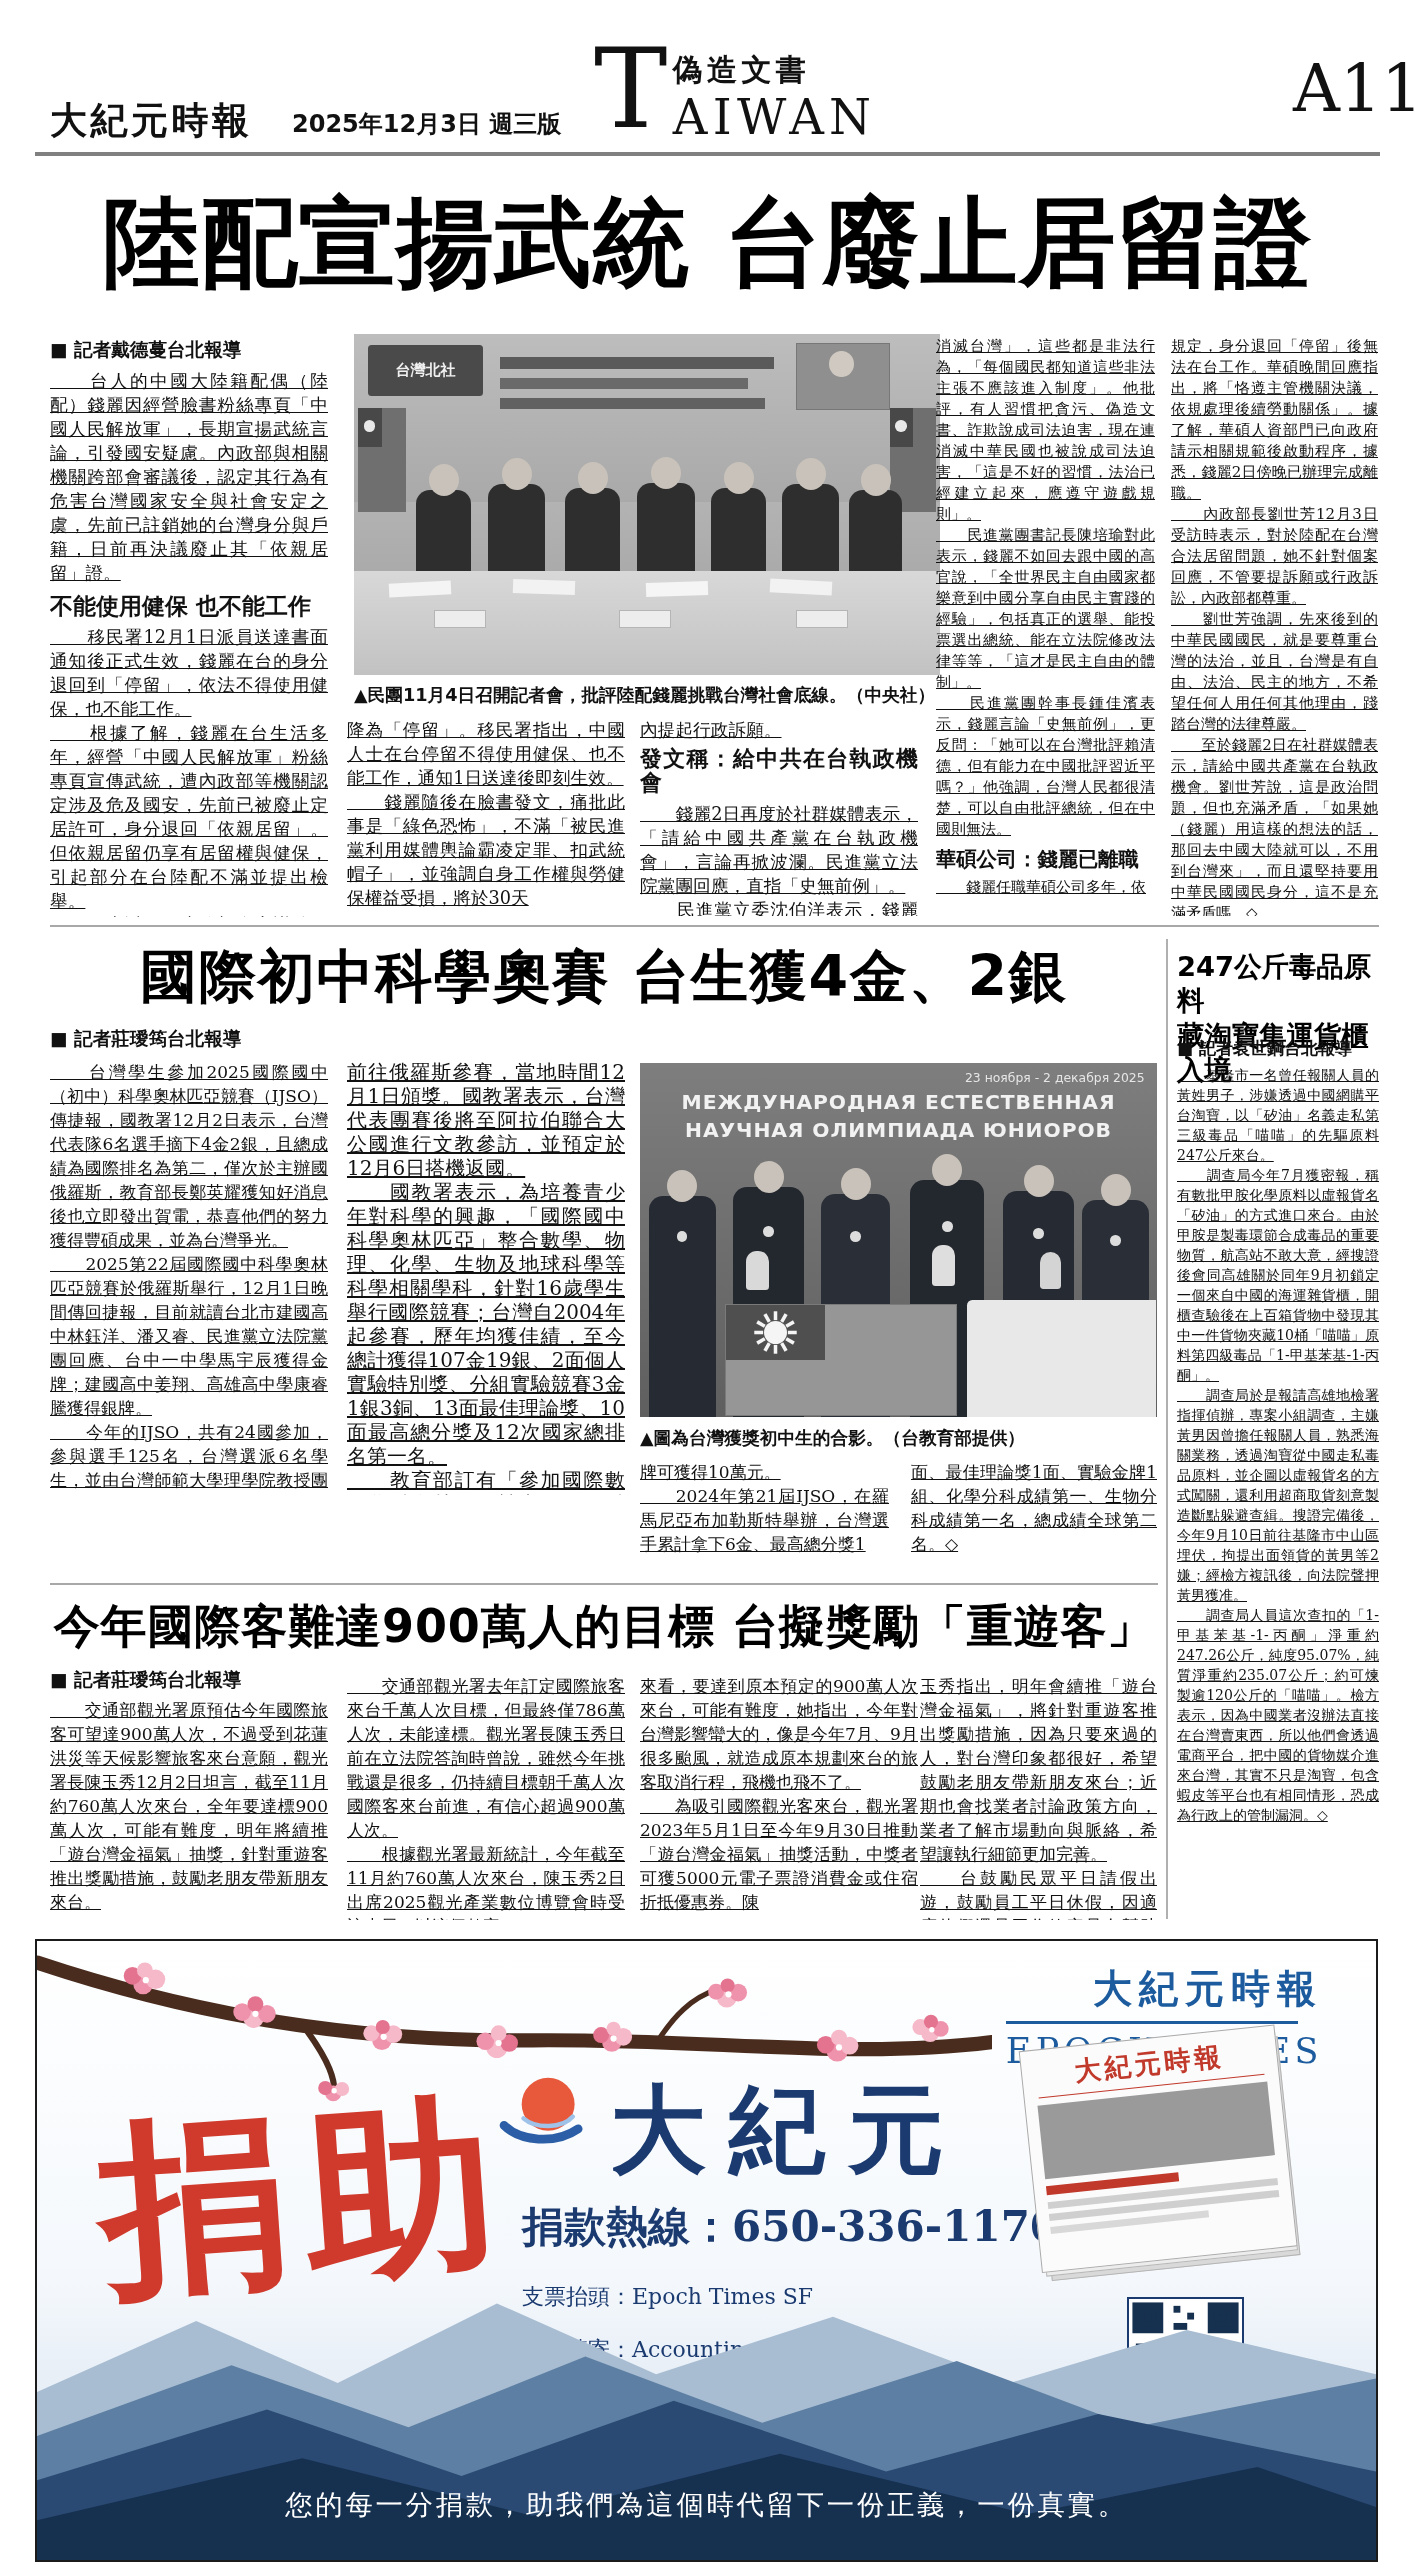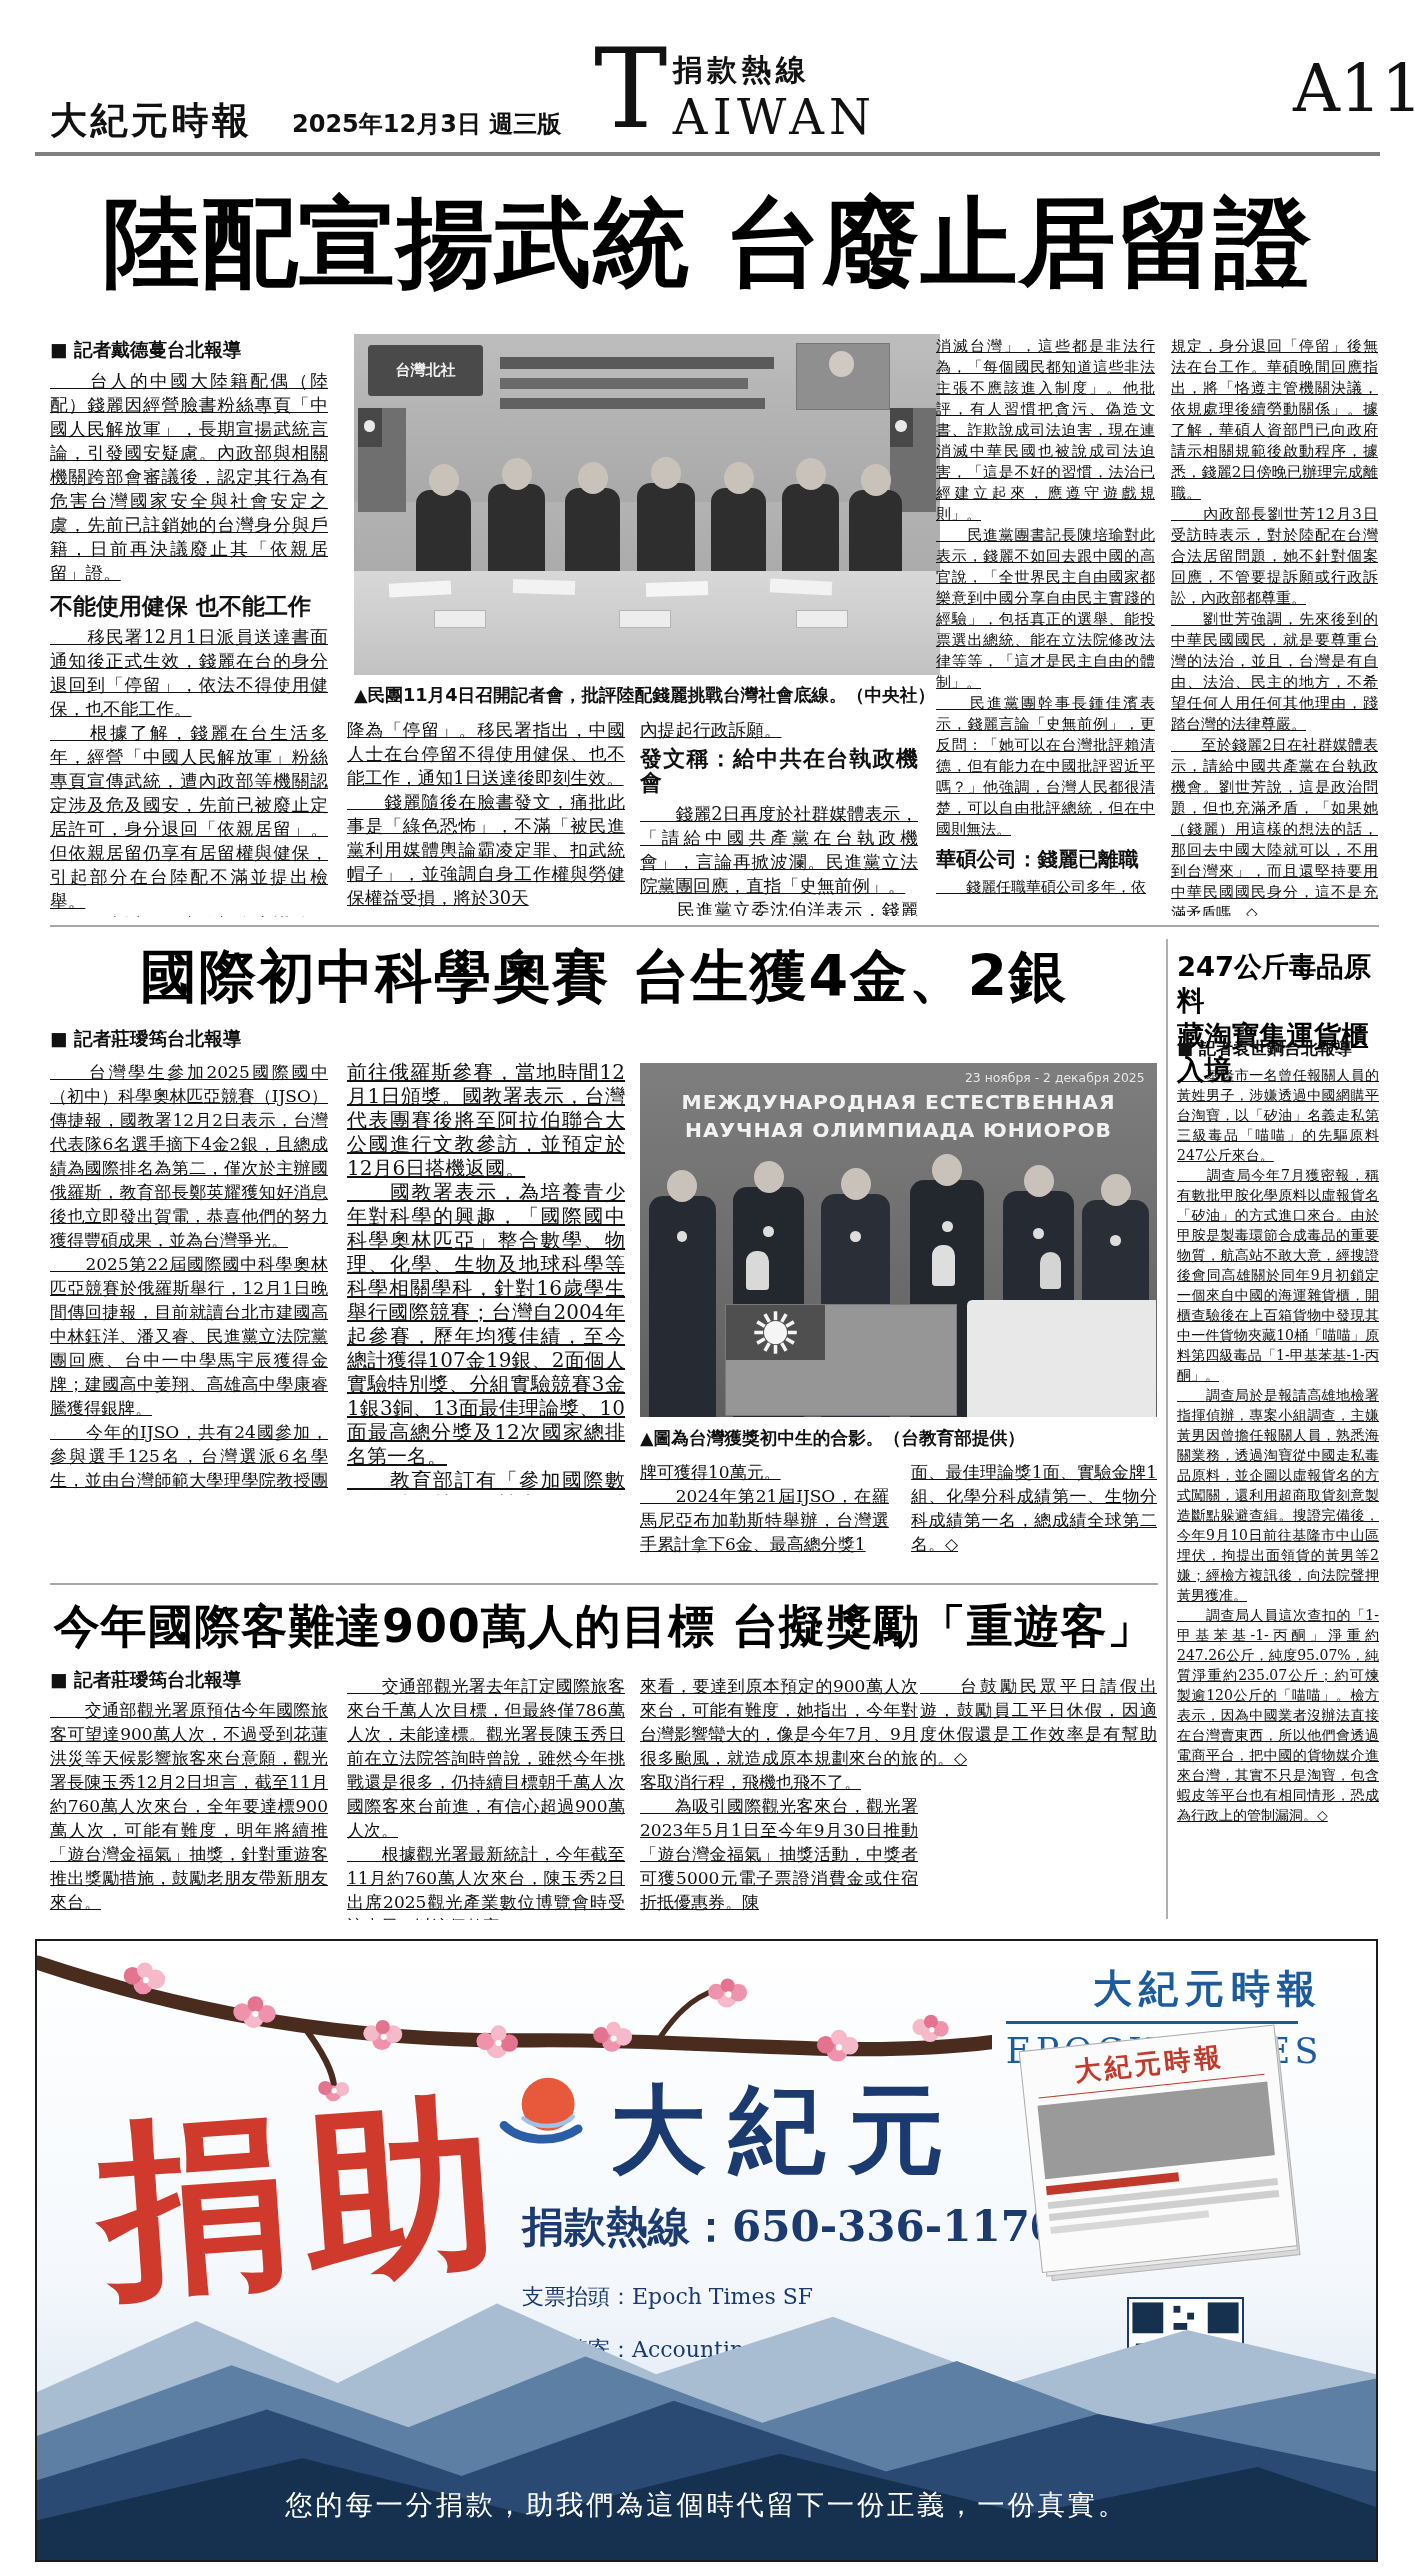--- a/index.html
+++ b/index.html
@@ -27,21 +27,21 @@
 <body>
 
 <div class="page">
 
   <div class="abs" style="left:50px;top:96px;font-size:37px;font-weight:900;letter-spacing:3.5px;"><span>大紀元時報</span></div>
   <div class="abs" style="left:292px;top:108px;font-family:'DejaVu Sans',sans-serif;font-weight:bold;font-size:24px;">2025年12月3日 週三版</div>
 
   <div class="abs" style="left:594px;top:34px;display:flex;">
     <div style="font-size:110px;line-height:1;font-weight:400;">T</div>
     <div style="margin-left:5.3px;margin-top:16px;">
-      <div style="font-size:30px;font-weight:bold;letter-spacing:4.4px;">捐款熱線</div>
+      <div style="font-size:30px;font-weight:bold;letter-spacing:4.4px;">偽造文書</div>
       <div style="font-size:48px;letter-spacing:5.3px;line-height:1.1;">AIWAN</div>
     </div>
   </div>
 
   <div class="abs" style="left:1293px;top:51px;font-size:65px;">A11</div>
 
   <div class="abs rule" style="left:35px;top:152px;width:1345px;height:3.5px;background:#808080;"></div>
 
   <div class="abs hl-serif" style="left:35px;top:175px;width:1345px;font-size:97px;line-height:1.4;text-align:center;letter-spacing:0.9px;">陸配宣揚武統 台廢止居留證</div>
 
@@ -264,20 +264,21 @@
       </div>
   </div>
   <div class="abs col jt" style="left:640px;top:1674px;width:278px;height:246px;font-size:17px;line-height:24px;">
     <div>
         <p>來看，要達到原本預定的900萬人次來台，可能有難度，她指出，今年對台灣影響蠻大的，像是今年7月、9月很多颱風，就造成原本規劃來台的旅客取消行程，飛機也飛不了。</p>
         <p>　　為吸引國際觀光客來台，觀光署2023年5月1日至今年9月30日推動「遊台灣金福氣」抽獎活動，中獎者可獲5000元電子票證消費金或住宿折抵優惠券。陳</p>
       </div>
   </div>
   <div class="abs col jt" style="left:920px;top:1674px;width:237px;height:246px;font-size:17px;line-height:24px;">
     <div>
+        <p>玉秀指出，明年會續推「遊台灣金福氣」，將針對重遊客推出獎勵措施，因為只要來過的人，對台灣印象都很好，希望鼓勵老朋友帶新朋友來台；近期也會找業者討論政策方向，業者了解市場動向與脈絡，希望讓執行細節更加完善。</p>
         <p>　　台鼓勵民眾平日請假出遊，鼓勵員工平日休假，因適度休假還是工作效率是有幫助的。◇</p>
       </div>
   </div>
 
   <div class="abs hl-sans" style="left:1177px;top:950px;width:202px;font-size:27.4px;line-height:1.25;">
     <div>247公斤毒品原料</div>
     <div>藏淘寶集運貨櫃入境</div>
   </div>
   <div class="abs byline" style="left:1177px;top:1037px;font-size:17px;">■ 記者袁世鋼台北報導</div>
   <div class="abs col jt" style="left:1177px;top:1065px;width:202px;height:842px;font-size:14px;line-height:20px;">

